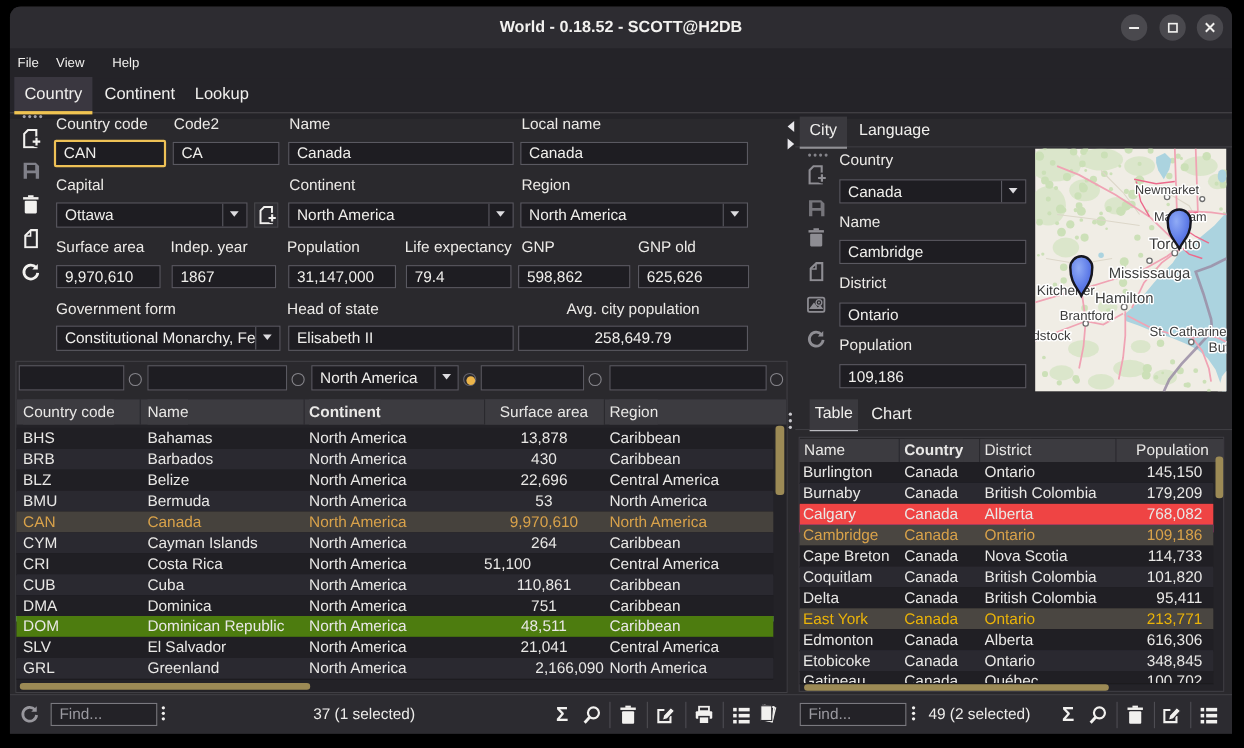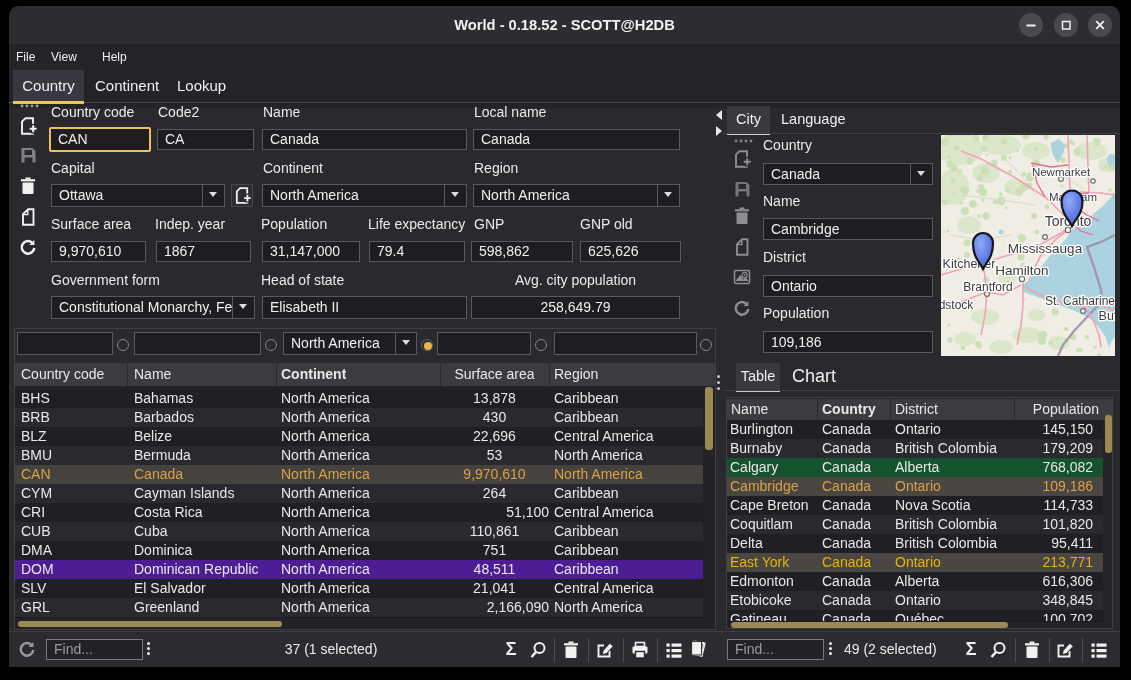--- a/index.html
+++ b/index.html
@@ -196,38 +196,38 @@
     <div class="cell" style="left:6px;width:108px;">CYM</div>
     <div class="cell" style="left:119px;width:143px;">Cayman Islands</div>
     <div class="cell" style="left:266px;width:155px;">North America</div>
     <div class="cell" style="left:425px;width:109px;text-align:center;">264</div>
     <div class="cell" style="left:539px;width:146px;">Caribbean</div>
   </div>
 <div class="row" style="left:15px;top:503px;width:688px;background:#201f24;border-bottom:1px solid #1c1b1f;">
     <div class="cell" style="left:6px;width:108px;">CRI</div>
     <div class="cell" style="left:119px;width:143px;">Costa Rica</div>
     <div class="cell" style="left:266px;width:155px;">North America</div>
-    <div class="cell" style="left:425px;width:109px;text-align:right;">51,100</div>
+    <div class="cell" style="left:425px;width:109px;text-align:left;">51,100</div>
     <div class="cell" style="left:539px;width:146px;">Central America</div>
   </div>
 <div class="row" style="left:15px;top:522px;width:688px;background:#2a2930;border-bottom:1px solid #1c1b1f;">
     <div class="cell" style="left:6px;width:108px;">CUB</div>
     <div class="cell" style="left:119px;width:143px;">Cuba</div>
     <div class="cell" style="left:266px;width:155px;">North America</div>
     <div class="cell" style="left:425px;width:109px;text-align:center;">110,861</div>
     <div class="cell" style="left:539px;width:146px;">Caribbean</div>
   </div>
 <div class="row" style="left:15px;top:541px;width:688px;background:#201f24;border-bottom:5px solid #86efac;">
     <div class="cell" style="left:6px;width:108px;">DMA</div>
     <div class="cell" style="left:119px;width:143px;">Dominica</div>
     <div class="cell" style="left:266px;width:155px;">North America</div>
     <div class="cell" style="left:425px;width:109px;text-align:center;">751</div>
     <div class="cell" style="left:539px;width:146px;">Caribbean</div>
   </div>
-<div class="row" style="left:15px;top:560px;width:688px;background:#4c1d95;border-bottom:1px solid #1c1b1f;">
+<div class="row" style="left:15px;top:560px;width:688px;background:#4d7c0f;border-bottom:1px solid #1c1b1f;">
     <div class="cell" style="left:6px;width:108px;">DOM</div>
     <div class="cell" style="left:119px;width:143px;">Dominican Republic</div>
     <div class="cell" style="left:266px;width:155px;">North America</div>
     <div class="cell" style="left:425px;width:109px;text-align:center;">48,511</div>
     <div class="cell" style="left:539px;width:146px;">Caribbean</div>
   </div>
 <div class="row" style="left:15px;top:579px;width:688px;background:#201f24;border-bottom:1px solid #1c1b1f;">
     <div class="cell" style="left:6px;width:108px;">SLV</div>
     <div class="cell" style="left:119px;width:143px;">El Salvador</div>
     <div class="cell" style="left:266px;width:155px;">North America</div>
@@ -504,21 +504,21 @@
 <g>
 <path d="M42 134 C 38 126, 32 122, 32 108 A 10 10 0 1 1 52 108 C 52 122, 46 126, 42 134 Z" fill="url(#ping)" stroke="#16161f" stroke-width="2.2"></path>
 <path d="M131 91 C 127 83, 120.5 79, 120.5 66 A 10.5 10.5 0 1 1 141.5 66 C 141.5 79, 135 83, 131 91 Z" fill="url(#ping)" stroke="#16161f" stroke-width="2.2"></path>
 </g>
 </svg>
 
 <div class="abs" style="left:717px;top:376px;"></div>
 <div class="abs" style="left:736px;top:363px;width:44px;height:27px;background:#3a393e;"></div>
 <div class="tab" style="left:736px;top:363px;width:44px;line-height:27px;text-align:center;font-size:14.5px;">Table</div>
 <div class="abs" style="left:736px;top:390px;width:44px;height:2px;background:#c9c9ce;"></div>
-<div class="tab" style="left:792px;top:363px;line-height:27px;font-size:18px;">Chart</div>
+<div class="tab" style="left:792px;top:363px;line-height:27px;font-size:15px;">Chart</div>
 <div class="abs" style="left:723px;top:390px;width:397px;height:1px;background:#3e3d42;"></div>
 
 <div class="abs" style="left:726px;top:397px;width:387px;height:232px;border:1px solid #403f44;box-sizing:border-box;background:#242328;"></div>
 <div class="hdr" style="left:727px;top:399px;width:385px;height:21px;line-height:21px;"></div>
 <div class="hdr" style="left:731px;top:399px;line-height:21px;">Name</div>
 <div class="hdr" style="left:822px;top:399px;line-height:21px;font-weight:bold;">Country</div>
 <div class="hdr" style="left:895px;top:399px;line-height:21px;">District</div>
 <div class="hdr" style="left:1014px;top:399px;width:85px;line-height:21px;text-align:right;">Population</div>
 <div class="abs" style="left:817px;top:399px;width:1px;height:21px;background:#2a292e;"></div>
 <div class="abs" style="left:890px;top:399px;width:1px;height:21px;background:#2a292e;"></div>
@@ -528,21 +528,21 @@
     <div class="cell" style="left:95px;width:68px;">Canada</div>
     <div class="cell" style="left:168px;width:119px;">Ontario</div>
     <div class="cell" style="left:287px;width:79px;text-align:right;">145,150</div>
   </div>
 <div class="row" style="left:727px;top:439px;width:376px;height:19px;background:#2a2930;border-bottom:1px solid #1c1b1f;overflow:hidden;">
     <div class="cell" style="left:3px;width:87px;">Burnaby</div>
     <div class="cell" style="left:95px;width:68px;">Canada</div>
     <div class="cell" style="left:168px;width:119px;">British Colombia</div>
     <div class="cell" style="left:287px;width:79px;text-align:right;">179,209</div>
   </div>
-<div class="row" style="left:727px;top:458px;width:376px;height:19px;background:#14532d;border-bottom:7px solid #a21caf;overflow:hidden;">
+<div class="row" style="left:727px;top:458px;width:376px;height:19px;background:#ef4444;border-bottom:7px solid #a21caf;overflow:hidden;">
     <div class="cell" style="left:3px;width:87px;">Calgary</div>
     <div class="cell" style="left:95px;width:68px;">Canada</div>
     <div class="cell" style="left:168px;width:119px;">Alberta</div>
     <div class="cell" style="left:287px;width:79px;text-align:right;">768,082</div>
   </div>
 <div class="row" style="left:727px;top:477px;width:376px;height:19px;background:#4a4641;color:#d9a24a;border-bottom:1px solid #1c1b1f;overflow:hidden;">
     <div class="cell" style="left:3px;width:87px;">Cambridge</div>
     <div class="cell" style="left:95px;width:68px;">Canada</div>
     <div class="cell" style="left:168px;width:119px;">Ontario</div>
     <div class="cell" style="left:287px;width:79px;text-align:right;">109,186</div>

